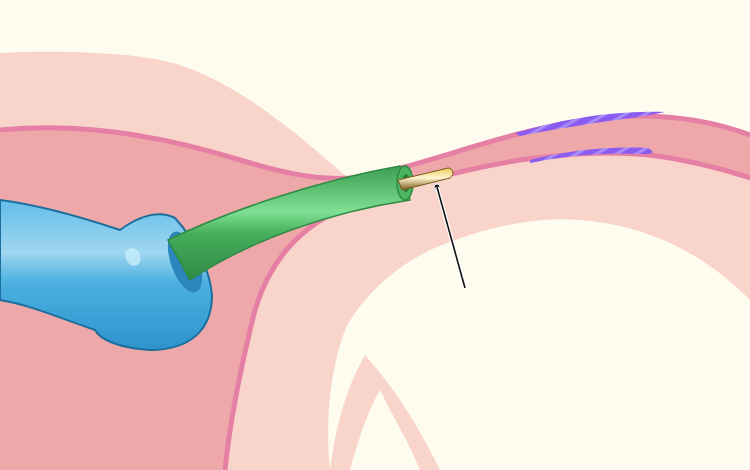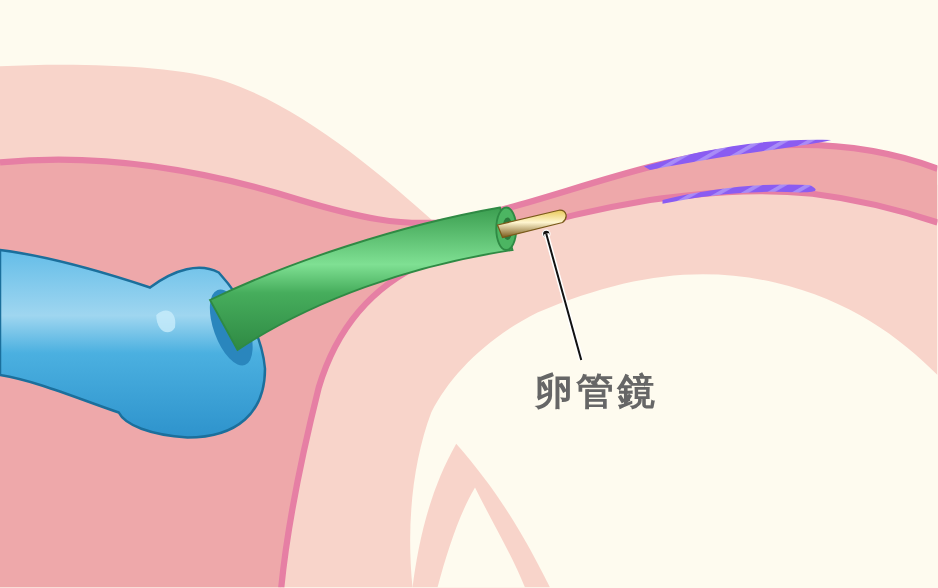--- a/index.html
+++ b/index.html
@@ -76,14 +76,13 @@
     <ellipse cx="405" cy="183" rx="8" ry="17" fill="#4cb562" stroke="#2f8a44" stroke-width="1.5"></ellipse>
     <ellipse cx="406" cy="183" rx="4" ry="9" fill="#2d7a3c"></ellipse>
 
     <path d="M398,180 L448,168 C453,168 455,174 450,178 L402,190 Z" fill="url(#goldGrad)" stroke="#7a5a1a" stroke-width="1"></path>
 
     <circle cx="437" cy="187" r="3" fill="#111111" stroke="#ffffff" stroke-width="1"></circle>
     <line x1="437" y1="187" x2="465" y2="288" stroke="#ffffff" stroke-width="4"></line>
     <line x1="437" y1="187" x2="465" y2="288" stroke="#111111" stroke-width="1.6"></line>
   </svg>
 
-  <div class="label">卵管鏡</div>
 </div>
 
 </body></html>

